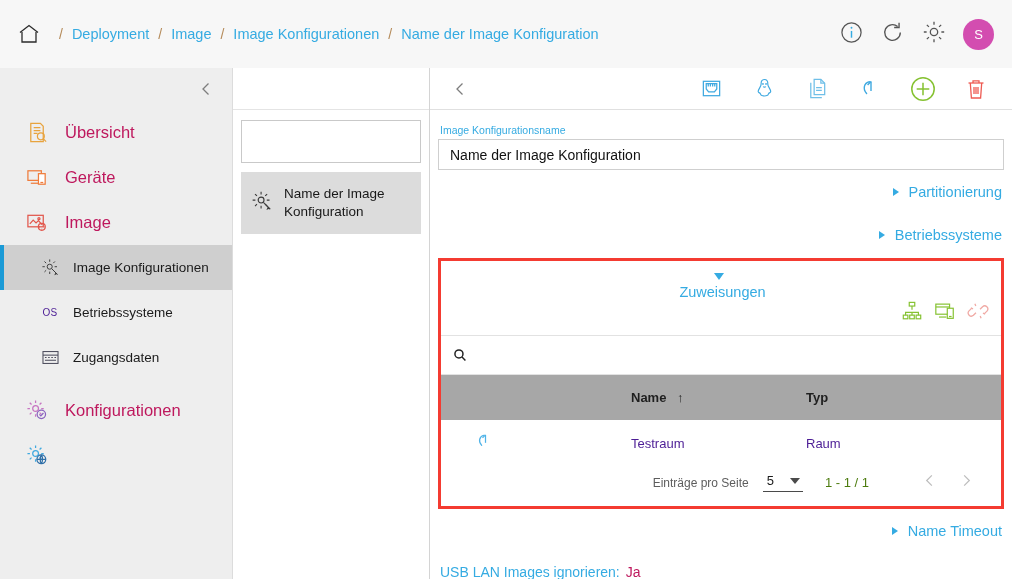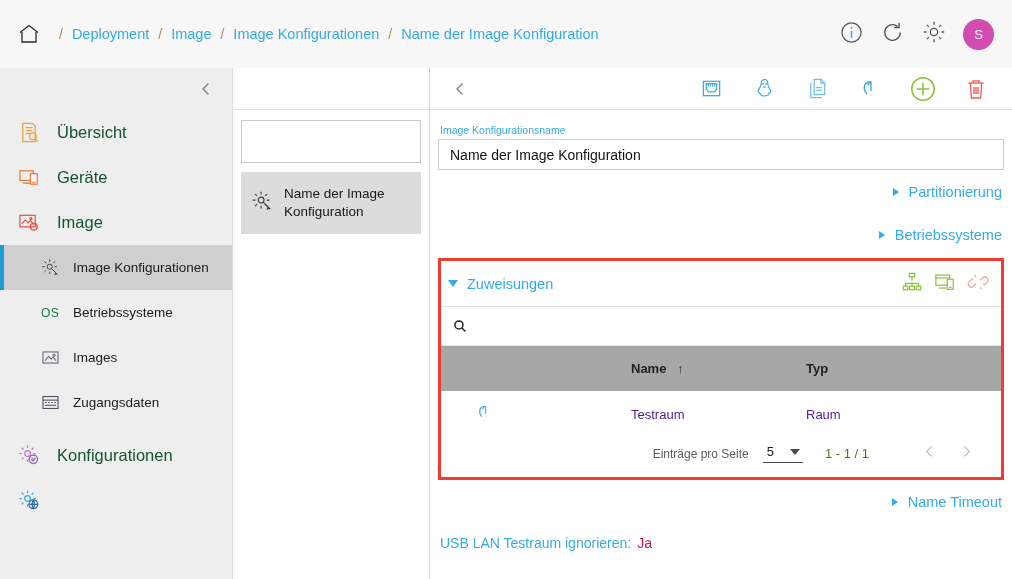--- a/index.html
+++ b/index.html
@@ -32,30 +32,30 @@
 
   
   .sidebar {
     width: 233px; flex: 0 0 233px; background: #eeeeee;
     border-right: 1px solid #dcdcdc;
     display: flex; flex-direction: column;
   }
   .side-collapse { height: 42px; display: flex; align-items: center; justify-content: flex-end; padding-right: 18px; }
   .nav-item {
     display: flex; align-items: center; height: 45px; cursor: pointer;
-    padding-left: 14px; font-size: 16.5px; color: #14532d; position: relative;
+    padding-left: 22px; font-size: 16.5px; color: #be185d; position: relative;
   }
   .nav-item .ico { width: 30px; display: flex; align-items: center; justify-content: center; margin-right: 13px; flex: 0 0 30px; }
   .nav-sub { height: 45px; font-size: 13.5px; padding-left: 38px; color: #1b1b1b; }
   .nav-sub .ico { width: 24px; flex: 0 0 24px; margin-right: 11px; }
   .nav-sub.active { background: #cfcfcf; }
   .nav-sub.active::before {
     content: ""; position: absolute; left: 0; top: 0; bottom: 0; width: 4px; background: #1b9ad6;
   }
-  .os-text { font-size: 12px; color: #15803d; letter-spacing: .4px; }
+  .os-text { font-size: 10px; color: #4c1d95; letter-spacing: .4px; }
 
   
   .listpanel {
     width: 197px; flex: 0 0 197px; background: #fff;
     border-right: 1px solid #d4d4d4; display: flex; flex-direction: column;
   }
   .lp-head { height: 42px; border-bottom: 1px solid #e4e4e4; }
   .lp-search {
     margin: 10px 8px 0 8px; height: 43px; border: 1px solid #c9c9c9; background: #fff;
     display: flex; align-items: center; padding: 0 12px;
@@ -97,21 +97,21 @@
     border-top: 4.5px solid transparent; border-bottom: 4.5px solid transparent;
     margin-left: 3px;
   }
   .tri.open {
     border-left: 5px solid transparent; border-right: 5px solid transparent;
     border-top: 7px solid #35abe2; margin-left: 1px; margin-top: 2px;
   }
 
   
   .hl-box { border: 3px solid #f43b31; margin: 2px 0 0 0; background: #fff; }
-  .hl-head { display: flex; align-items: center; padding: 10px 12px 9px 6px; }
+  .hl-head { display: flex; align-items: center; padding: 10px 12px 9px 6px; flex-direction: column; }
   .hl-title { color: #35abe2; font-size: 14.5px; margin-left: 9px; }
   .hl-icons { margin-left: auto; display: flex; align-items: center; gap: 11px; }
 
   .hl-search {
     border-top: 1px solid #e2e2e2; border-bottom: 1px solid #e2e2e2;
     height: 40px; display: flex; align-items: center; padding: 0 12px;
   }
   .hl-search input {
     border: 0; outline: none; flex: 1; margin-left: 9px; font-size: 13px;
     font-family: "Liberation Sans", sans-serif; background: transparent;
@@ -241,30 +241,20 @@
           </svg>
         </span>
         <span>Image Konfigurationen</span>
       </div>
 
       <div class="nav-item nav-sub">
         <span class="ico os-text">OS</span>
         <span>Betriebssysteme</span>
       </div>
 
-      <div class="nav-item nav-sub">
-        <span class="ico">
-          <svg width="19" height="19" viewBox="0 0 24 24" fill="none" stroke="#6a6a7a" stroke-width="1.4">
-            <rect x="2.5" y="5" width="19" height="14"></rect>
-            <path d="M5 16 L9.5 10.5 L13 14 L15.5 11.5 L19 16"></path>
-            <circle cx="16.5" cy="9" r="1.4"></circle>
-          </svg>
-        </span>
-        <span>Images</span>
-      </div>
 
       <div class="nav-item nav-sub">
         <span class="ico">
           <svg width="19" height="19" viewBox="0 0 24 24" fill="none" stroke="#4a4a5a" stroke-width="1.3">
             <rect x="2.5" y="4.5" width="19" height="15"></rect>
             <path d="M2.5 9h19"></path>
             <path d="M5 12h2M9 12h2M13 12h2M17 12h2M5 15.5h14"></path>
           </svg>
         </span>
         <span>Zugangsdaten</span>
@@ -475,19 +465,19 @@
             </span>
           </div>
         </div>
 
         <div class="acc-row">
           <span class="tri"></span>
           <span>Name Timeout</span>
         </div>
 
         <div class="usb-line">
-          <span>USB LAN Testraum ignorieren:</span><span class="usb-val">Ja</span>
+          <span>USB LAN Images ignorieren:</span><span class="usb-val">Ja</span>
         </div>
 
       </div>
     </div>
   </div>
 </div>
 
 </body></html>

